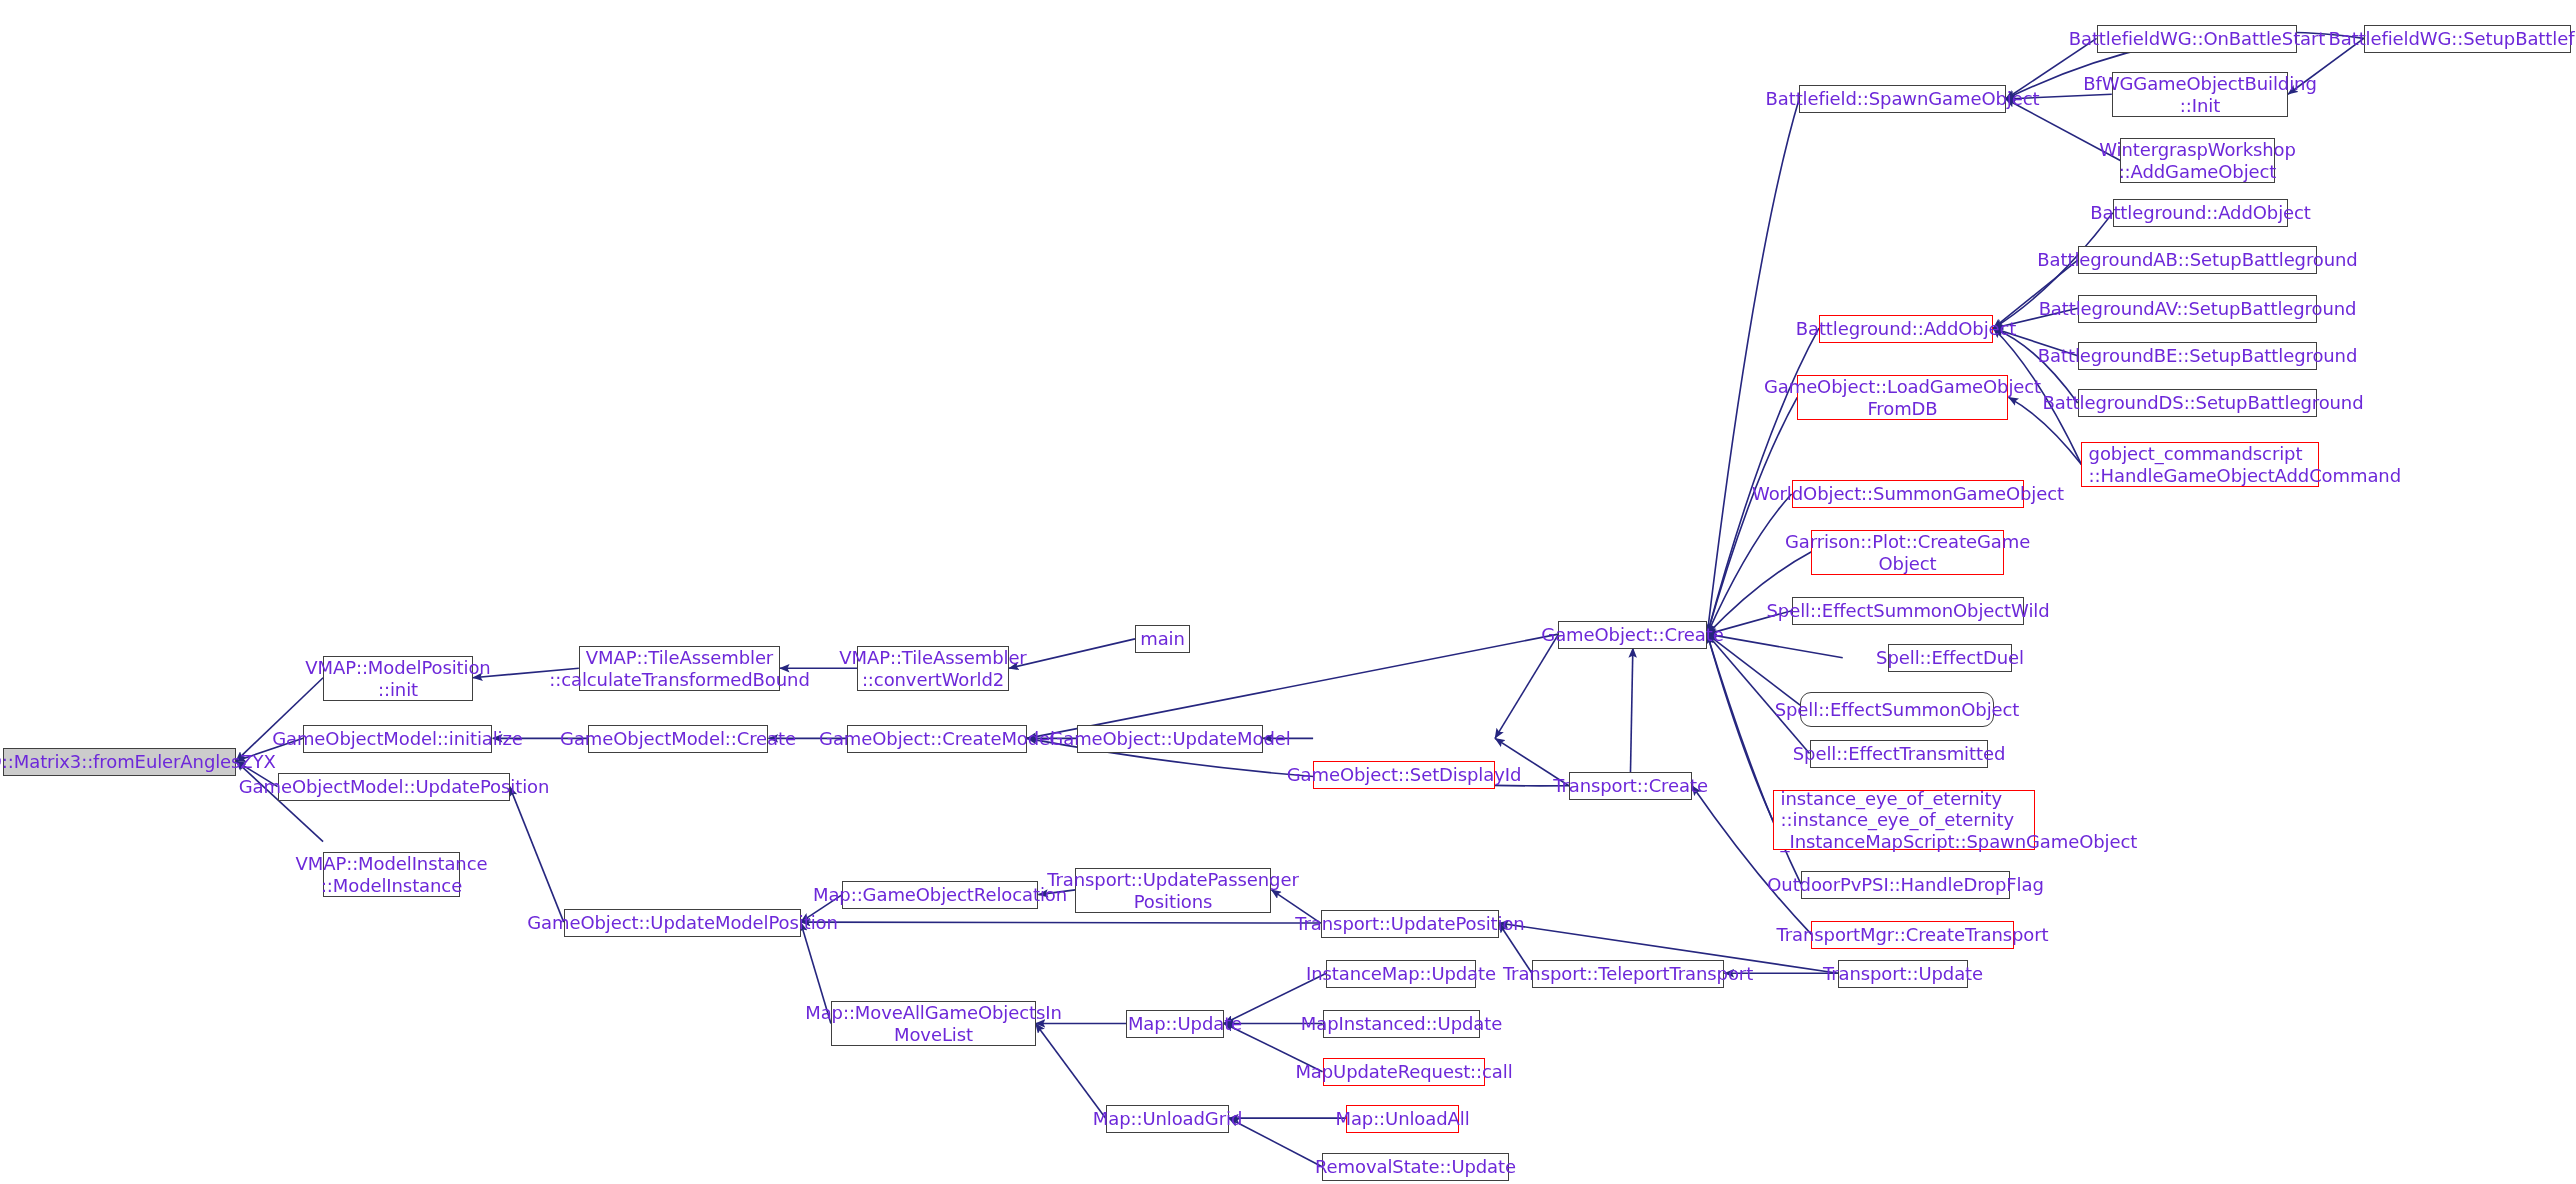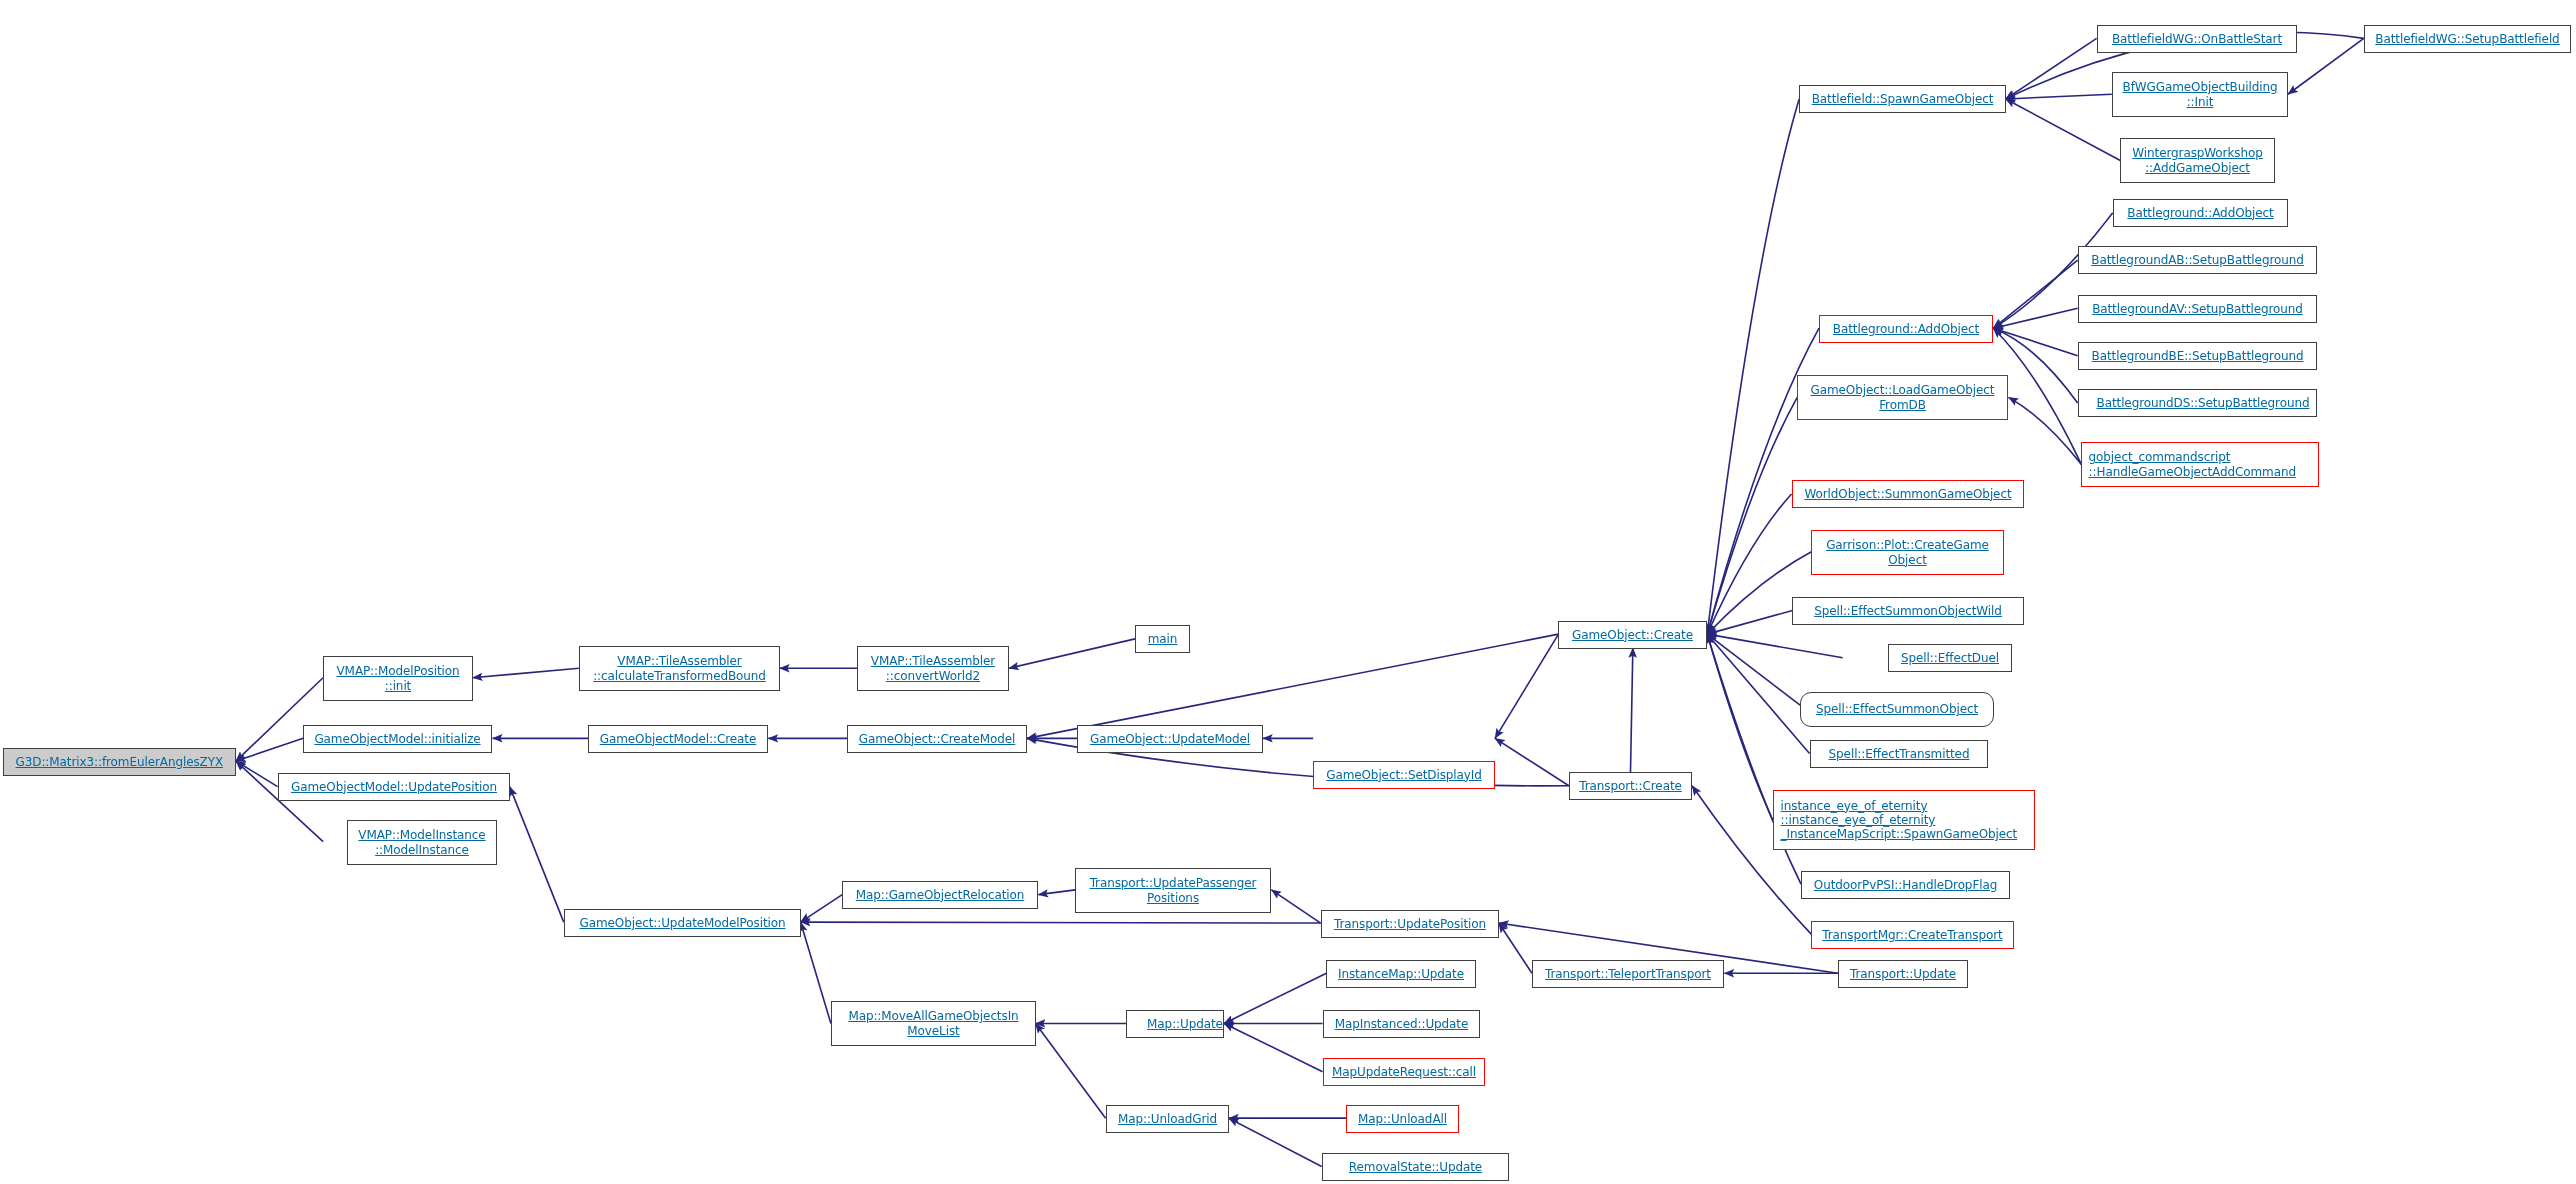--- a/index.html
+++ b/index.html
@@ -26,27 +26,26 @@
   }
   .node {
     position: absolute;
     box-sizing: border-box;
     display: flex;
     align-items: center;
     justify-content: center;
     text-align: center;
     background: #ffffff;
     border: 1.5px solid #404040;
-    color: #0369a1;
-    font-size: 12px;
+    color: #6d28d9;
+    font-size: 18px;
     line-height: 1.18;
     letter-spacing: -0.1px;
     white-space: pre;
     z-index: 5;
-    text-decoration: underline;
   }
   .node.red {
     border-color: #ff0000;
     border-width: 1.7px;
   }
   .node.cur {
     background: #cccccc;
     border-color: #404040;
   }
   .node.lefttext {
@@ -123,21 +122,21 @@
         <path d="M2197,490.5 Q2150.5,392.5 2104,346.5" marker-end="url(#arrow)"></path>
         <path d="M2197,490.5 Q2158.5,441 2120,419.5" marker-end="url(#arrow)"></path>
       </g>
   </svg>
   <div id="node-layer">
       <div class="node cur" style="left: 2.8px; top: 748px; width: 233px; height: 27.5px;">G3D::Matrix3::fromEulerAnglesZYX</div>
       <div class="node" style="left: 323px; top: 656px; width: 150px; height: 45px;">VMAP::ModelPosition
 ::init</div>
       <div class="node" style="left: 303px; top: 725px; width: 189px; height: 27.5px;">GameObjectModel::initialize</div>
       <div class="node" style="left: 278px; top: 773px; width: 232px; height: 27.5px;">GameObjectModel::UpdatePosition</div>
-      <div class="node" style="left: 323px; top: 820px; width: 150px; height: 45px; margin-left: 24px;">VMAP::ModelInstance
+      <div class="node" style="left: 323px; top: 852px; width: 137px; height: 45px;">VMAP::ModelInstance
 ::ModelInstance</div>
       <div class="node" style="left: 579px; top: 646px; width: 201px; height: 45px;">VMAP::TileAssembler
 ::calculateTransformedBound</div>
       <div class="node" style="left: 588px; top: 725px; width: 180px; height: 27.5px;">GameObjectModel::Create</div>
       <div class="node" style="left: 857px; top: 646px; width: 152px; height: 45px;">VMAP::TileAssembler
 ::convertWorld2</div>
       <div class="node" style="left: 847px; top: 725px; width: 180px; height: 27.5px;">GameObject::CreateModel</div>
       <div class="node" style="left: 1135px; top: 625px; width: 55px; height: 27.5px;">main</div>
       <div class="node" style="left: 1077px; top: 725px; width: 186px; height: 27.5px;">GameObject::UpdateModel</div>
       <div class="node red" style="left: 1313px; top: 725px; width: 182px; height: 27.5px; margin-top: 36px;">GameObject::SetDisplayId</div>

